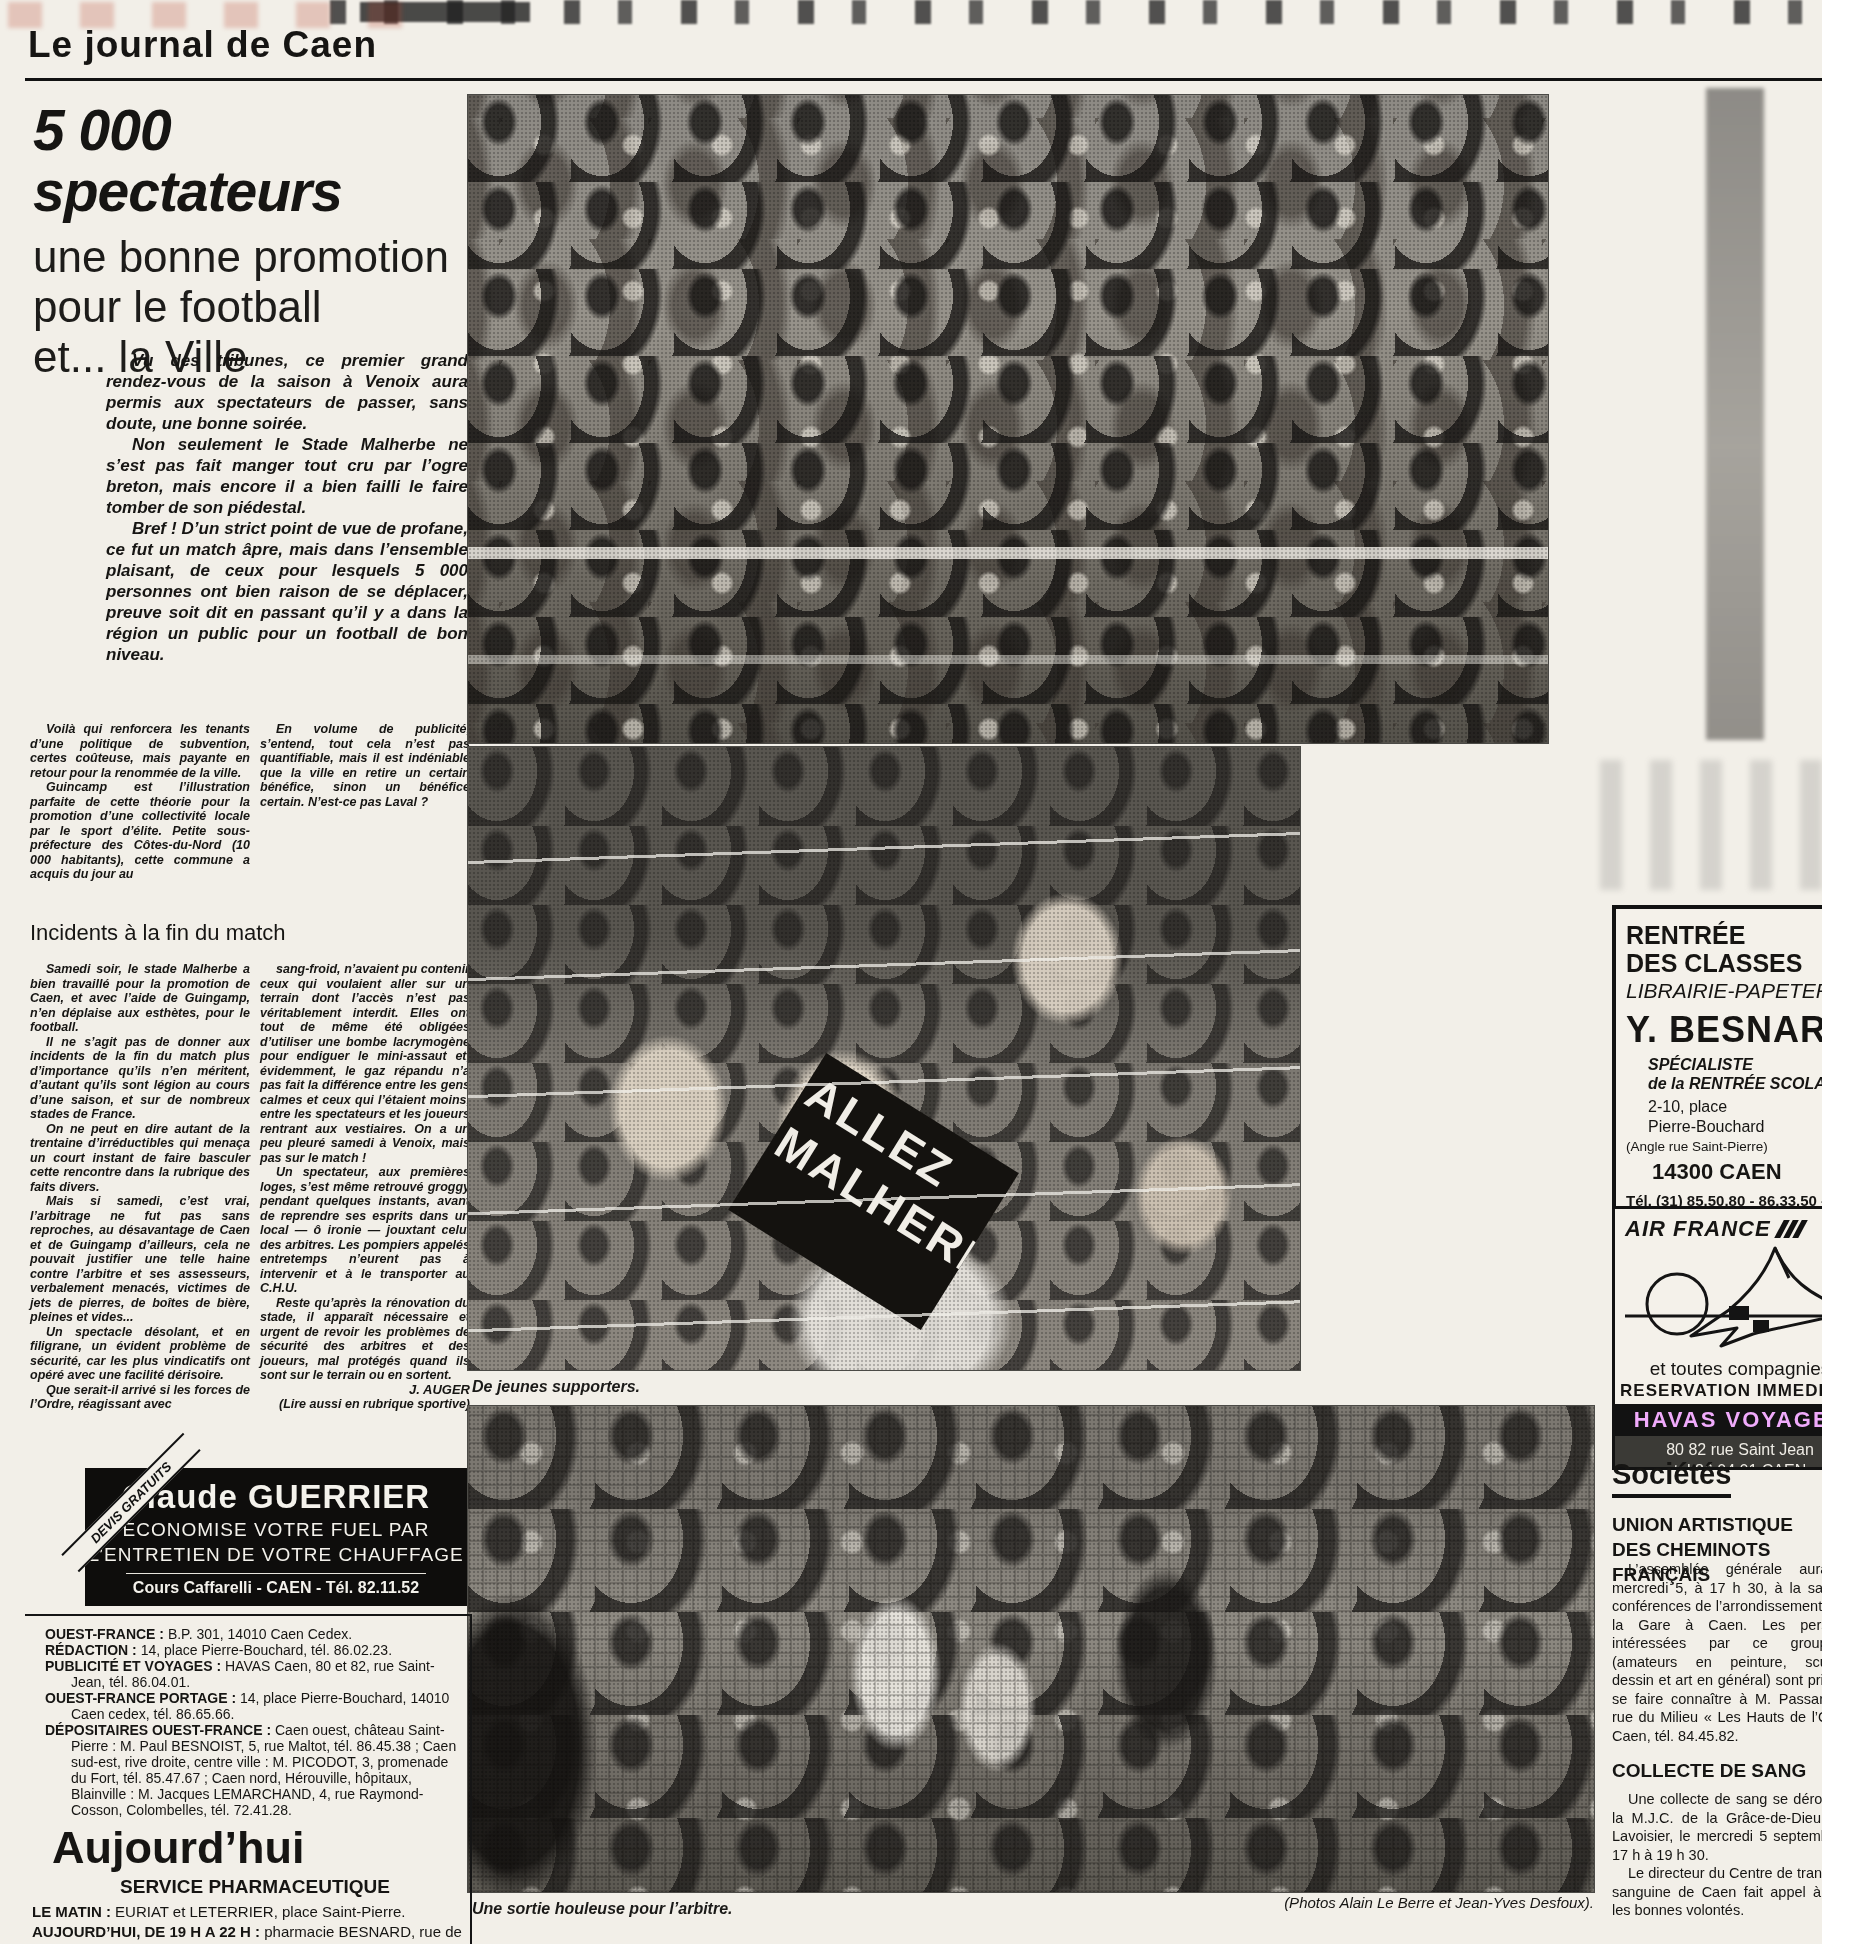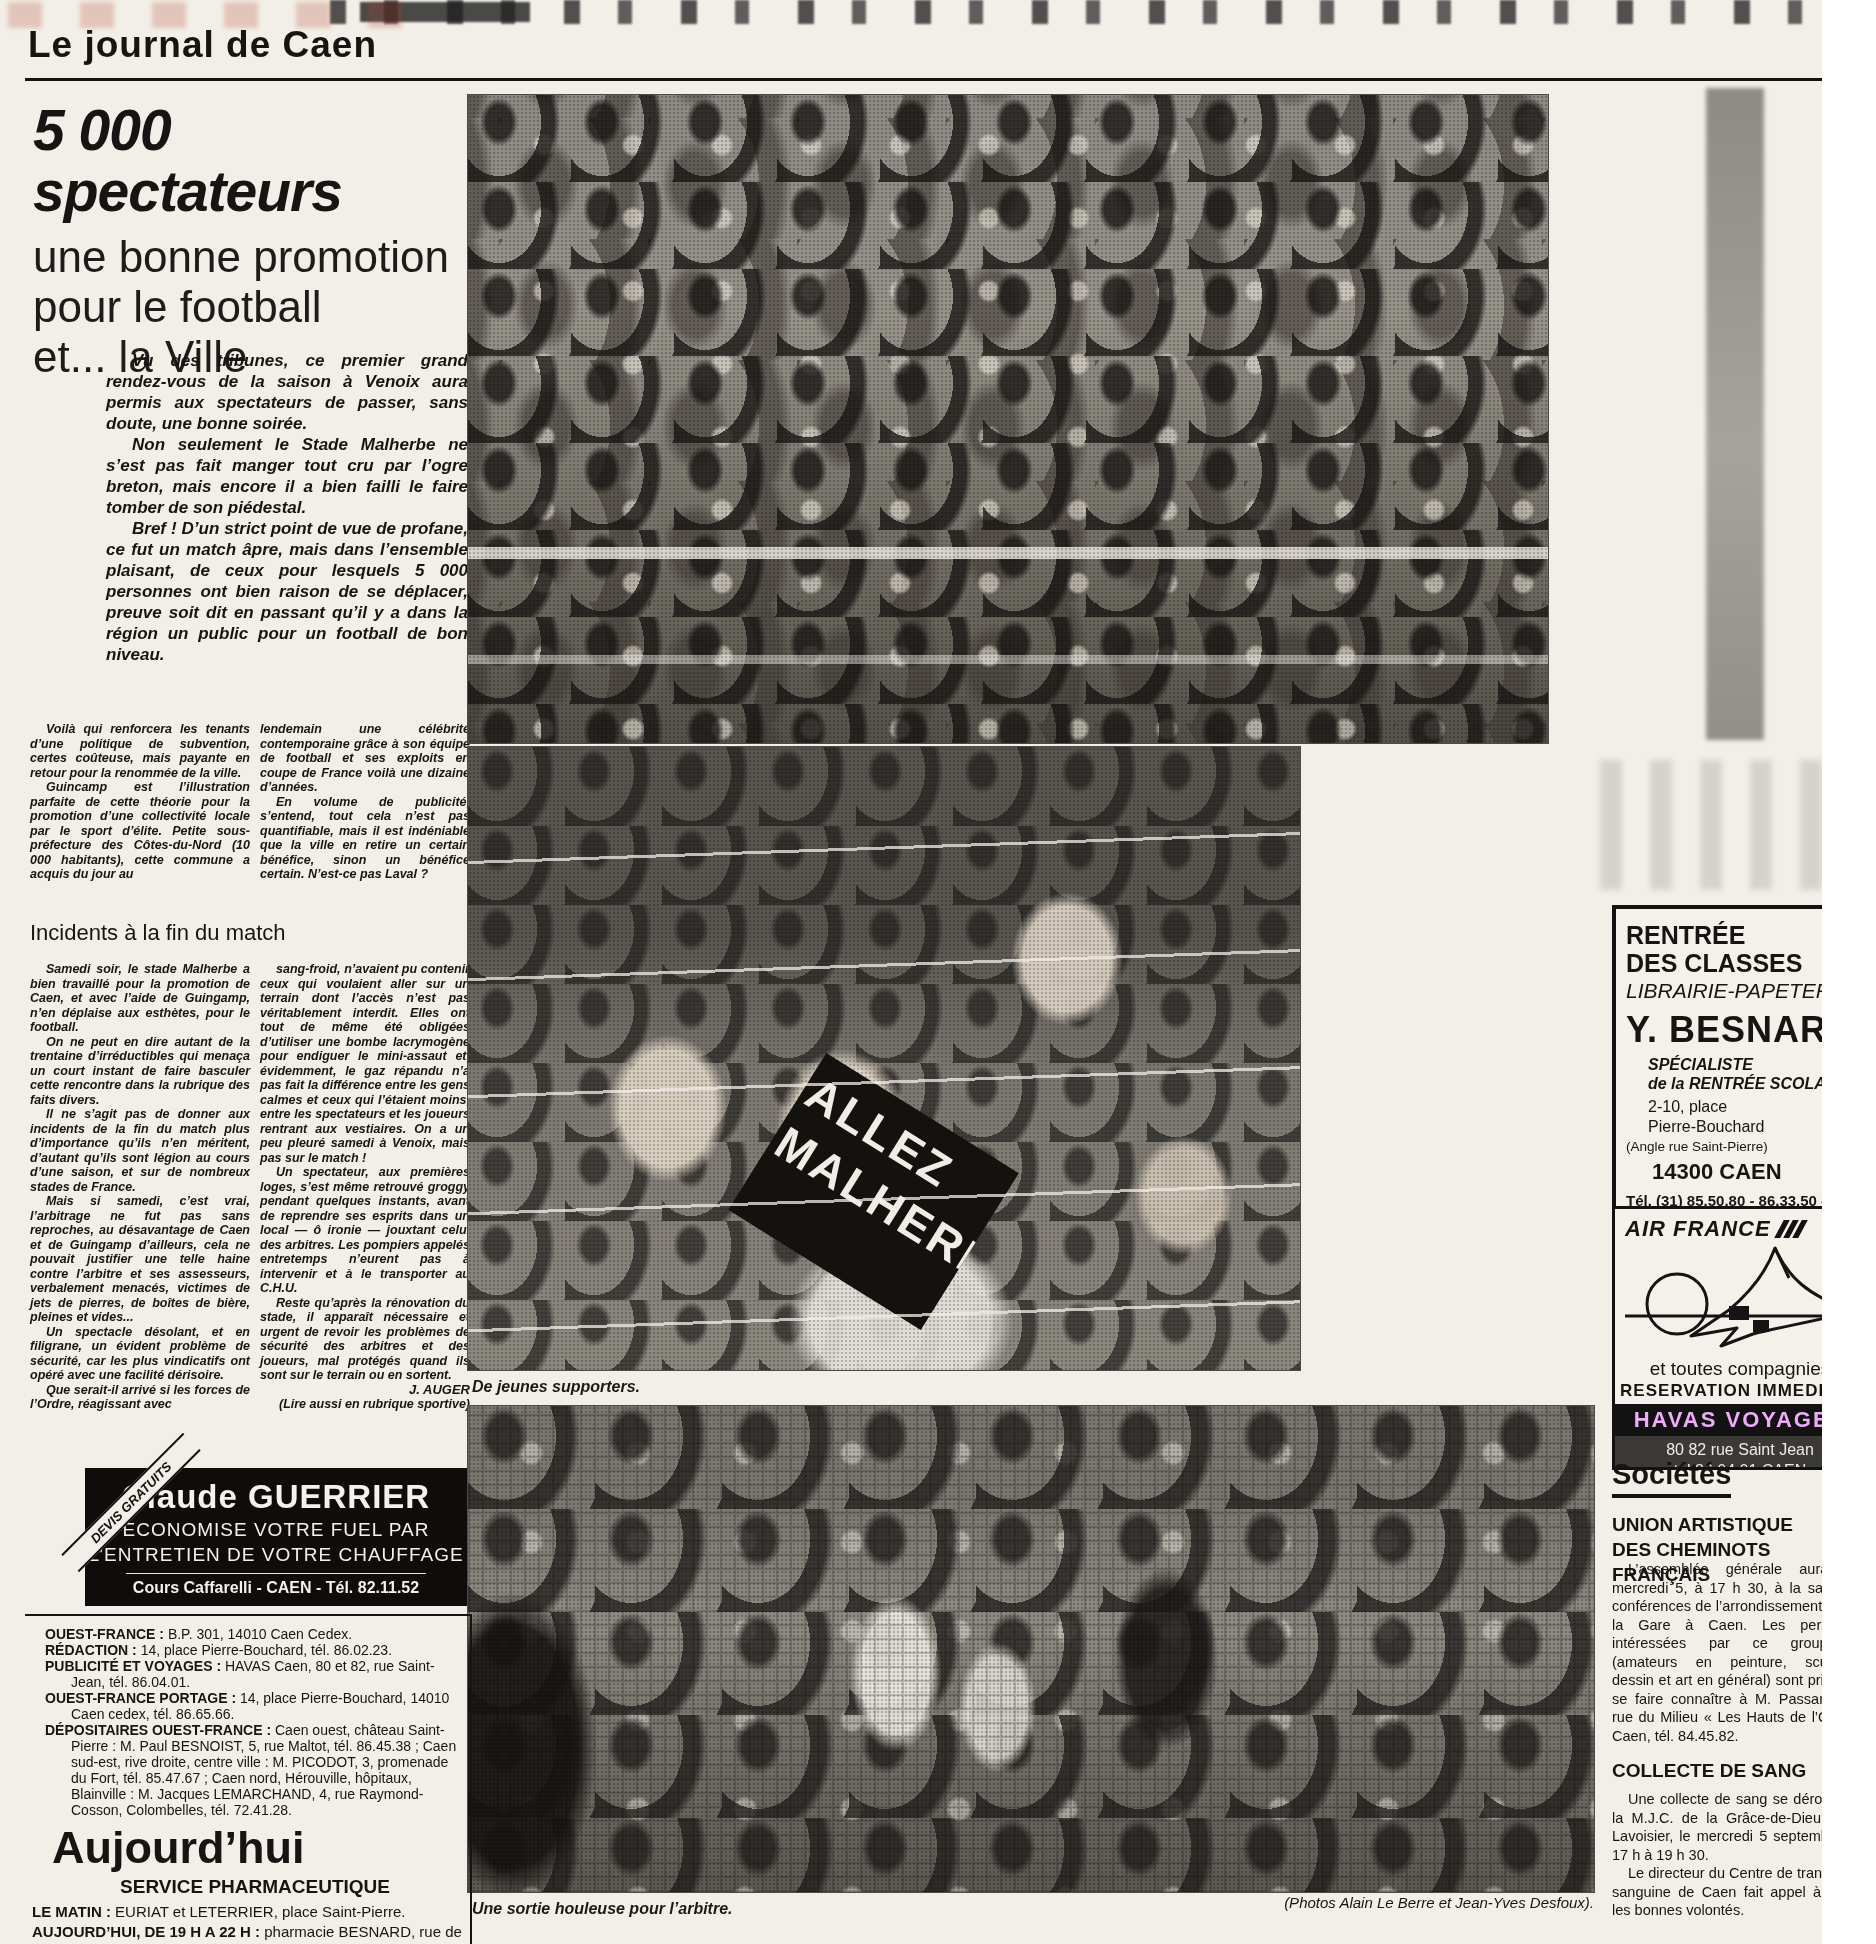--- a/index.html
+++ b/index.html
@@ -163,29 +163,28 @@
     <p>Vu des tribunes, ce premier grand rendez-vous de la saison à Venoix aura permis aux spectateurs de passer, sans doute, une bonne soirée.</p>
     <p>Non seulement le Stade Malherbe ne s’est pas fait manger tout cru par l’ogre breton, mais encore il a bien failli le faire tomber de son piédestal.</p>
     <p>Bref ! D’un strict point de vue de profane, ce fut un match âpre, mais dans l’ensemble plaisant, de ceux pour lesquels 5 000 personnes ont bien raison de se déplacer, preuve soit dit en passant qu’il y a dans la région un public pour un football de bon niveau.</p>
   </div>
 
   <div class="coltext col-a">
     <p>Voilà qui renforcera les tenants d’une politique de subvention, certes coûteuse, mais payante en retour pour la renommée de la ville.</p>
     <p>Guincamp est l’illustration parfaite de cette théorie pour la promotion d’une collectivité locale par le sport d’élite. Petite sous-préfecture des Côtes-du-Nord (10 000 habitants), cette commune a acquis du jour au</p>
   </div>
   <div class="coltext col-b">
-    <p class="noindent">lendemain une célébrité contemporaine grâce à son équipe de football et ses exploits en coupe de France voilà une dizaine d’années.</p>
     <p>En volume de publicité, s’entend, tout cela n’est pas quantifiable, mais il est indéniable que la ville en retire un certain bénéfice, sinon un bénéfice certain. N’est-ce pas Laval ?</p>
   </div>
 
   <h3 class="inc-heading">Incidents à la fin du match</h3>
   <div class="coltext inc-a">
     <p>Samedi soir, le stade Malherbe a bien travaillé pour la promotion de Caen, et avec l’aide de Guingamp, n’en déplaise aux esthètes, pour le football.</p>
+    <p>Il ne s’agit pas de donner aux incidents de la fin du match plus d’importance qu’ils n’en méritent, d’autant qu’ils sont légion au cours d’une saison, et sur de nombreux stades de France.</p>
     <p>On ne peut en dire autant de la trentaine d’irréductibles qui menaça un court instant de faire basculer cette rencontre dans la rubrique des faits divers.</p>
-    <p>Il ne s’agit pas de donner aux incidents de la fin du match plus d’importance qu’ils n’en méritent, d’autant qu’ils sont légion au cours d’une saison, et sur de nombreux stades de France.</p>
     <p>Mais si samedi, c’est vrai, l’arbitrage ne fut pas sans reproches, au désavantage de Caen et de Guingamp d’ailleurs, cela ne pouvait justifier une telle haine contre l’arbitre et ses assesseurs, verbalement menacés, victimes de jets de pierres, de boîtes de bière, pleines et vides...</p>
     <p>Un spectacle désolant, et en filigrane, un évident problème de sécurité, car les plus vindicatifs ont opéré avec une facilité dérisoire.</p>
     <p>Que serait-il arrivé si les forces de l’Ordre, réagissant avec</p>
   </div>
   <div class="coltext inc-b">
     <p class="noindent">sang-froid, n’avaient pu contenir ceux qui voulaient aller sur un terrain dont l’accès n’est pas véritablement interdit. Elles ont tout de même été obligées d’utiliser une bombe lacrymogène pour endiguer le mini-assaut et, évidemment, le gaz répandu n’a pas fait la différence entre les gens calmes et ceux qui l’étaient moins, entre les spectateurs et les joueurs rentrant aux vestiaires. On a un peu pleuré samedi à Venoix, mais pas sur le match !</p>
     <p>Un spectateur, aux premières loges, s’est même retrouvé groggy pendant quelques instants, avant de reprendre ses esprits dans un local — ô ironie — jouxtant celui des arbitres. Les pompiers appelés entretemps n’eurent pas à intervenir et à le transporter au C.H.U.</p>
     <p>Reste qu’après la rénovation du stade, il apparaît nécessaire et urgent de revoir les problèmes de sécurité des arbitres et des joueurs, mal protégés quand ils sont sur le terrain ou en sortent.</p>
     <p class="signature">J. AUGER</p>
     <p class="note">(Lire aussi en rubrique sportive)</p>

